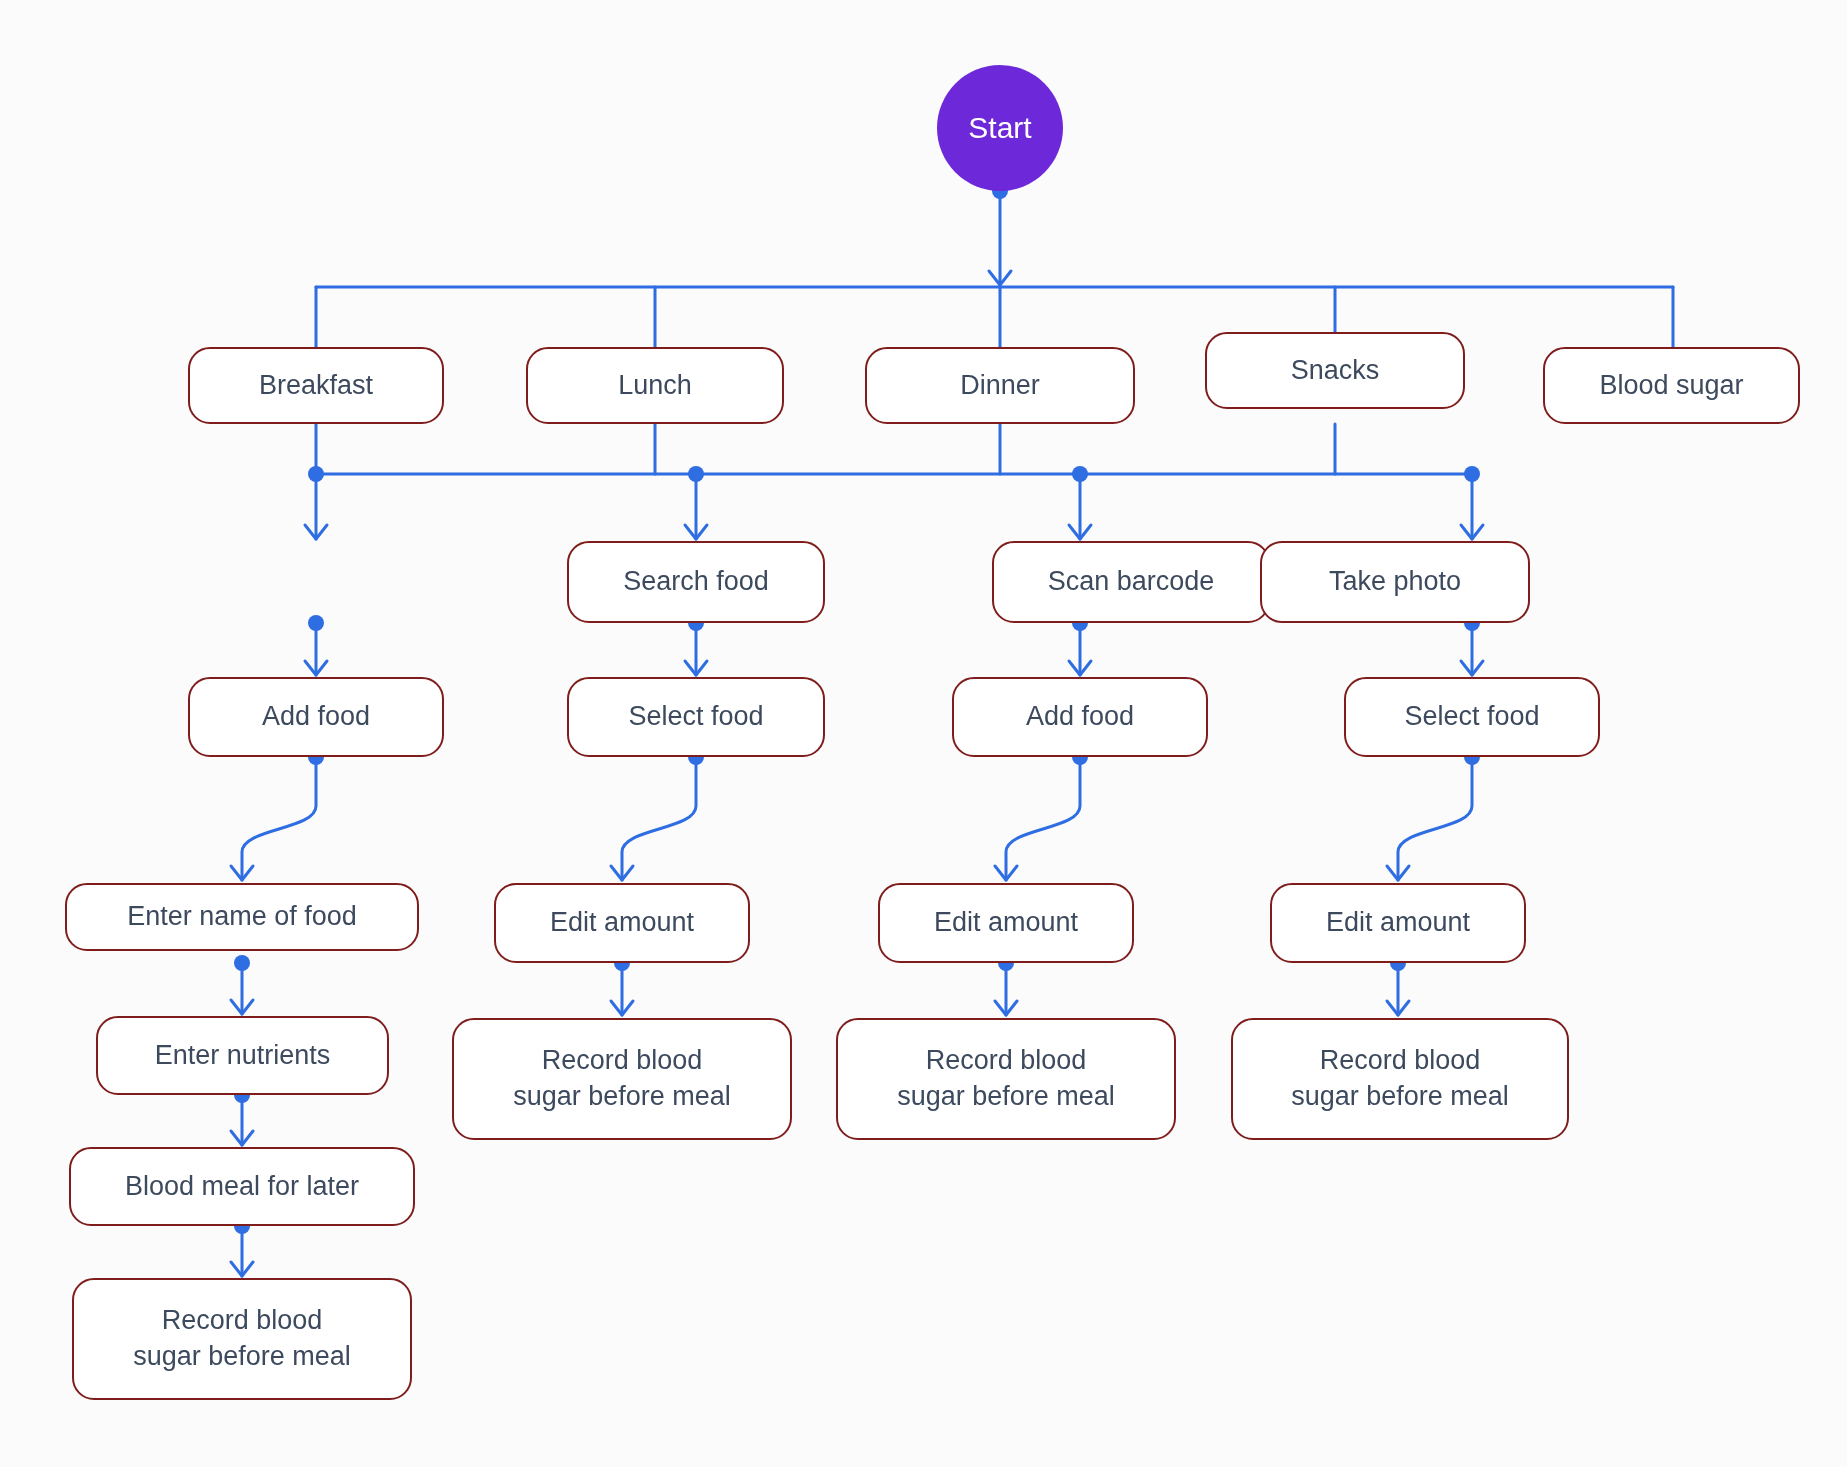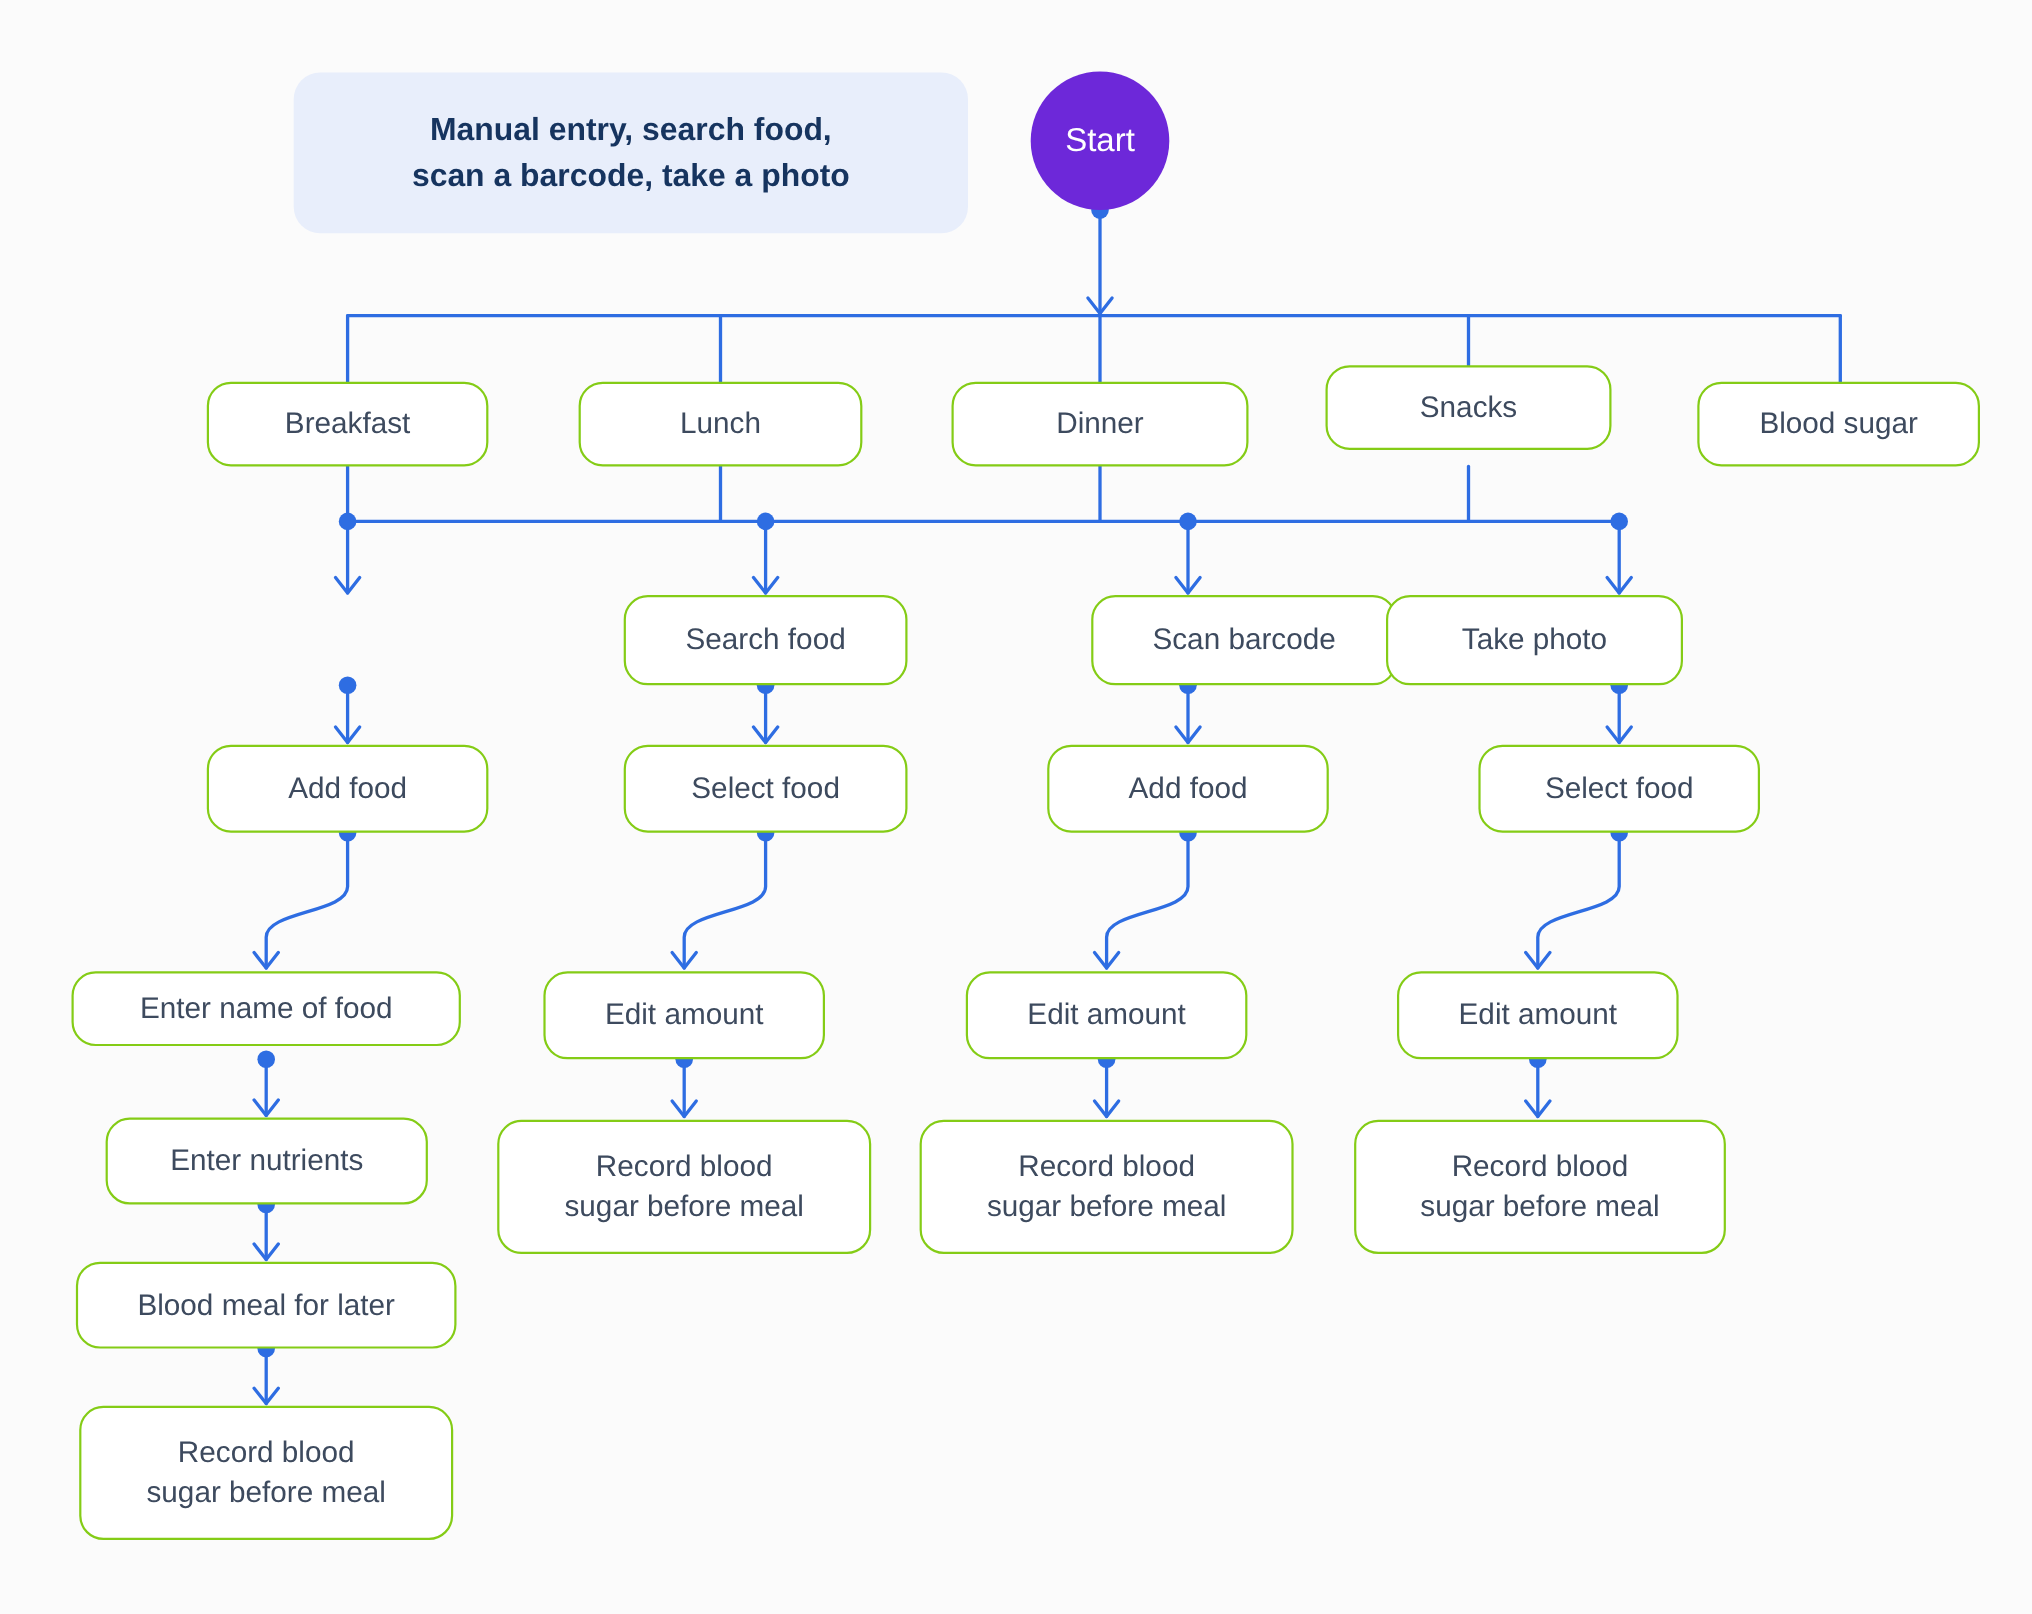--- a/index.html
+++ b/index.html
@@ -8,21 +8,21 @@
     width:1847px;height:1467px;
     background:#fbfbfb;
     font-family:"Liberation Sans","DejaVu Sans",sans-serif;
     overflow:hidden;
   }
   #connectors{position:absolute;left:0;top:0;}
   .node{
     position:absolute;
     box-sizing:border-box;
     background:#ffffff;
-    border:2px solid #84cc16;
+    border:2px solid #7f1d1d;
     border-radius:22px;
     color:#3d4a5e;
     font-size:27px;
     display:flex;
     flex-direction:column;
     align-items:center;
     justify-content:center;
     text-align:center;
     line-height:1.32;
     z-index:2;
@@ -140,24 +140,20 @@
       <circle cx="1472" cy="757" r="8"></circle>
       <circle cx="242" cy="963" r="8"></circle>
       <circle cx="622" cy="963" r="8"></circle>
       <circle cx="1006" cy="963" r="8"></circle>
       <circle cx="1398" cy="963" r="8"></circle>
       <circle cx="242" cy="1095" r="8"></circle>
       <circle cx="242" cy="1226" r="8"></circle>
     </g>
   </svg>
 
-  <div class="note">
-    <div>Manual entry, search food,</div>
-    <div>scan a barcode, take a photo</div>
-  </div>
 
   <div class="start">Start</div>
 
   <div class="node" style="left:188px;top:347px;width:256px;height:77px">Breakfast</div>
   <div class="node" style="left:526px;top:347px;width:258px;height:77px">Lunch</div>
   <div class="node" style="left:865px;top:347px;width:270px;height:77px">Dinner</div>
   <div class="node" style="left:1205px;top:332px;width:260px;height:77px">Snacks</div>
   <div class="node" style="left:1543px;top:347px;width:257px;height:77px">Blood sugar</div>
 
   <div class="node" style="left:567px;top:541px;width:258px;height:82px">Search food</div>

